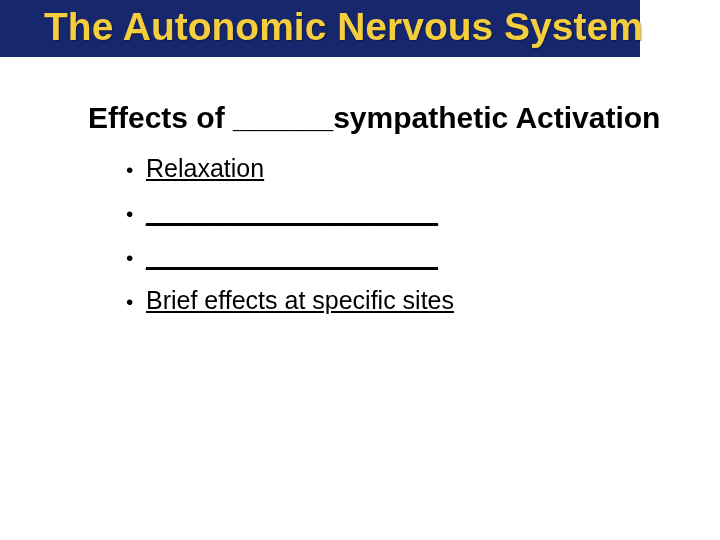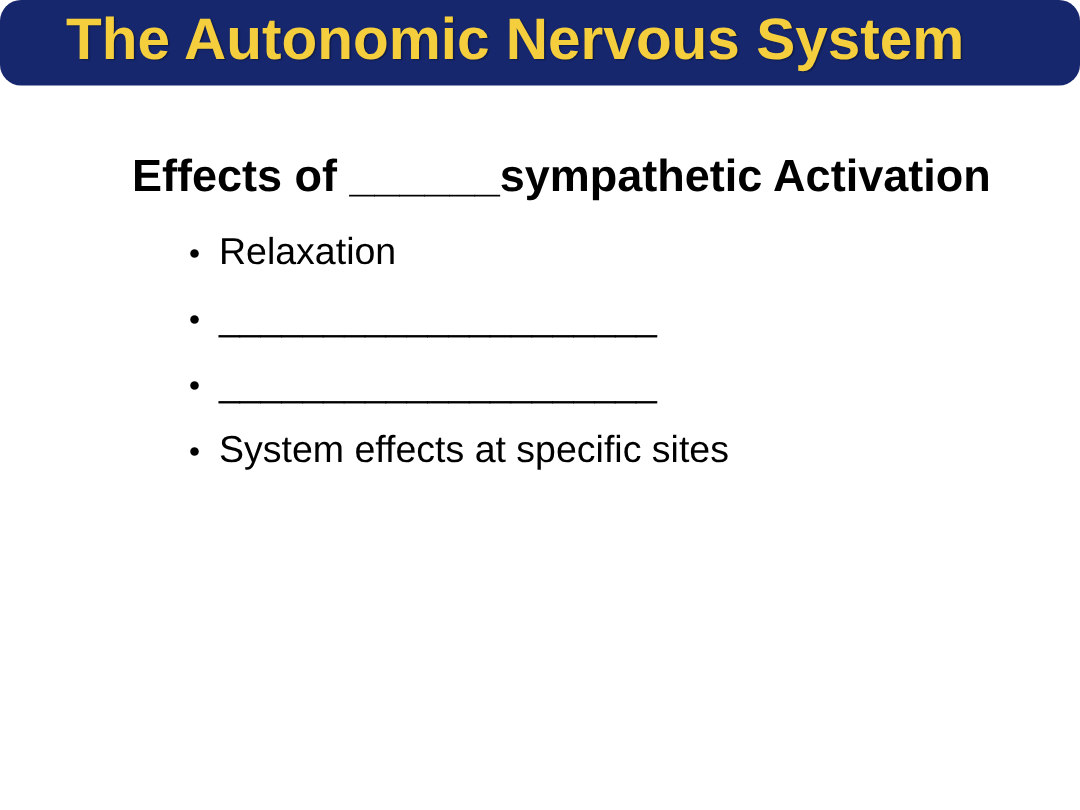--- a/index.html
+++ b/index.html
@@ -13,24 +13,23 @@
     height: 540px;
     overflow: hidden;
     background: var(--slide-bg, #ffffff);
     font-family: "Liberation Sans", sans-serif;
     color: var(--body-text, #000000);
   }
   .banner {
     position: absolute;
     top: 0;
     left: 0;
-    width: 720px;
+    width: 640px;
     height: 57px;
     background: var(--banner-bg, #16276d);
-    border-radius: 14px;
   }
   .slide-title {
     position: absolute;
     top: 3px;
     left: 44px;
     margin: 0;
     font-size: 39px;
     line-height: 47px;
     font-weight: bold;
     color: var(--title-text, #f5ce3e);
@@ -48,20 +47,21 @@
     color: var(--body-text, #000000);
     white-space: nowrap;
   }
   .bullet-list {
     position: absolute;
     top: 147px;
     left: 126px;
     margin: 0;
     padding: 0;
     list-style: none;
+    text-decoration: underline;
   }
   .bullet-list li {
     font-size: 25px;
     line-height: 43px;
     white-space: nowrap;
     color: var(--body-text, #000000);
   }
   .bullet-marker {
     display: inline-block;
     width: 20px;
@@ -84,17 +84,17 @@
     <li>
       <span class="bullet-marker">•</span><span>Relaxation</span>
     </li>
     <li>
       <span class="bullet-marker">•</span><span>_____________________</span>
     </li>
     <li>
       <span class="bullet-marker">•</span><span>_____________________</span>
     </li>
     <li>
-      <span class="bullet-marker">•</span><span>System effects at specific sites</span>
+      <span class="bullet-marker">•</span><span>Brief effects at specific sites</span>
     </li>
   </ul>
 
 </div>
 
 </body></html>

